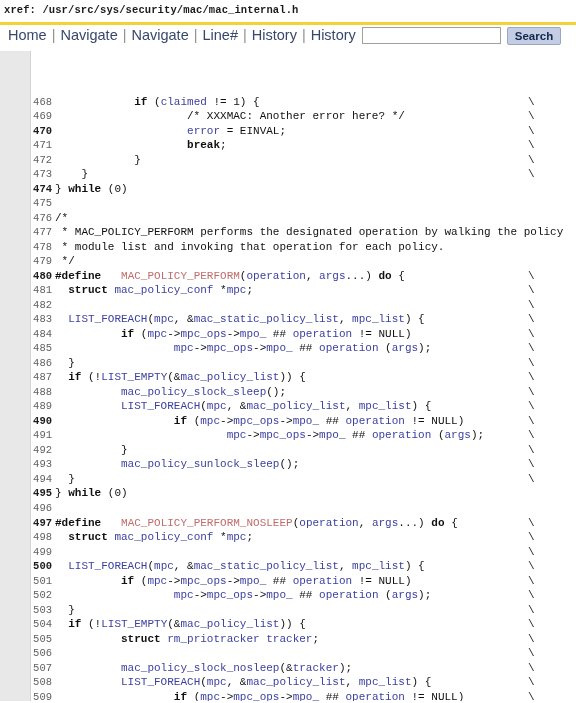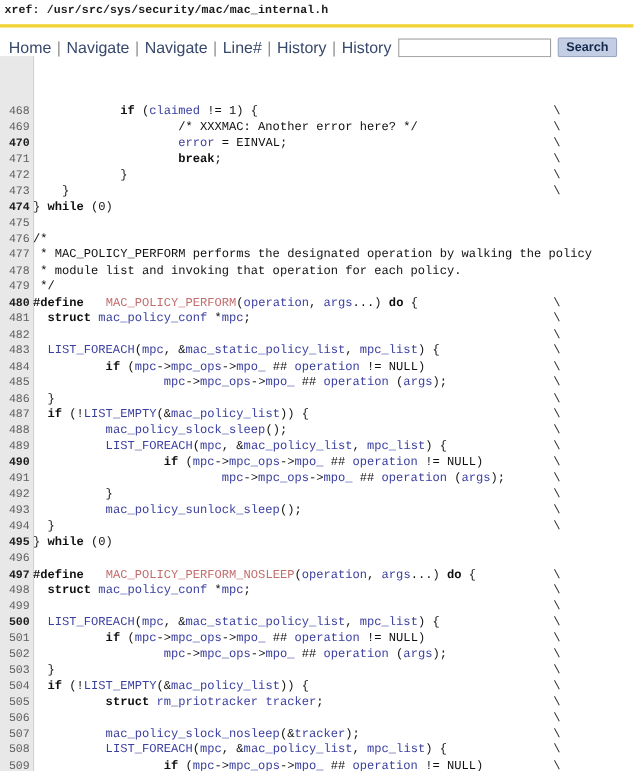--- a/index.html
+++ b/index.html
@@ -30,21 +30,21 @@
 
   #yellow-rule {
     height: 3px;
     background: #f2d335;
     margin: 6px 0 0 0;
     width: 100%;
   }
 
   #menu-bar {
     display: flex;
-    align-items: flex-end;
+    align-items: flex-start;
     height: 25px;
     padding: 2px 0 0 4px;
     white-space: nowrap;
     overflow: hidden;
   }
   .menu-link {
     font-family: "Liberation Sans", "DejaVu Sans", sans-serif;
     font-size: 14.5px;
     color: #38486b;
     text-decoration: none;
@@ -100,20 +100,21 @@
     height: 100%;
     background: #e8e8e8;
     border-right: 1px solid #d2d2d2;
     z-index: 0;
   }
   .code-line {
     position: relative;
     z-index: 1;
     height: 14.52px;
     white-space: pre;
+    margin-left: 25px;
   }
   .lnum {
     display: inline-block;
     width: 27px;
     text-align: right;
     color: #5f5f5f;
     font-family: "Liberation Mono", "DejaVu Sans Mono", monospace;
     font-size: 10.5px;
     margin-right: 3px;
     cursor: pointer;

